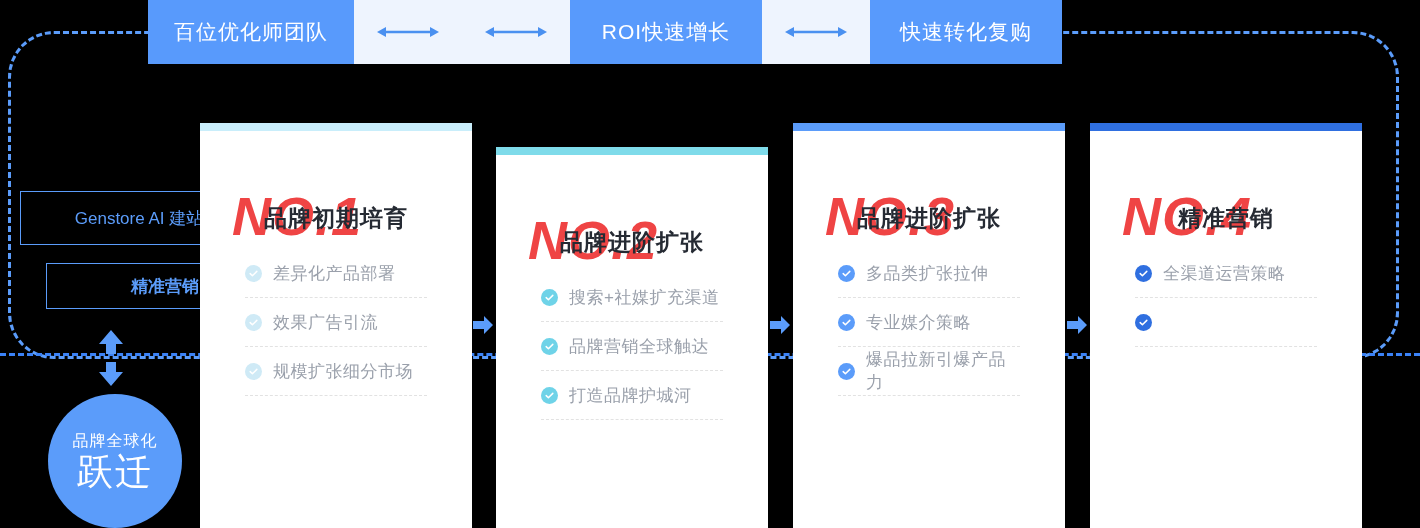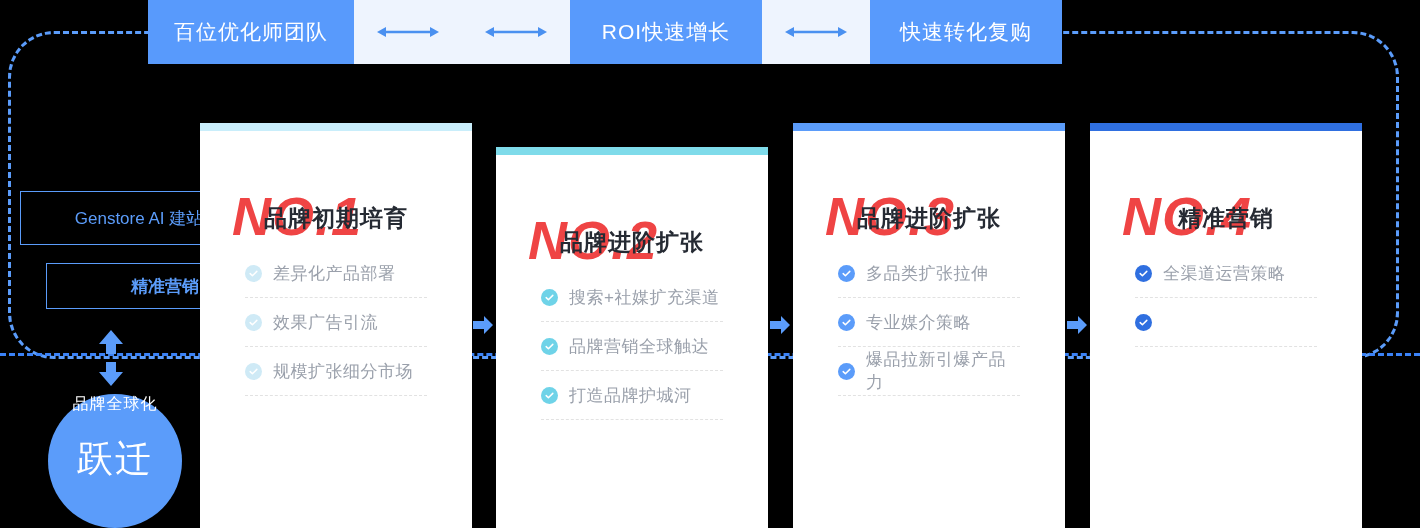--- a/index.html
+++ b/index.html
@@ -113,22 +113,22 @@
     left: 48px;
     top: 394px;
     width: 134px;
     height: 134px;
     border-radius: 50%;
     background: #5b9cfa;
     color: #ffffff;
     display: flex;
     flex-direction: column;
     align-items: center;
+    justify-content: center;
     z-index: 5;
-    gap: 24px;
   }
   .globe-sub {
     font-size: 16px;
     letter-spacing: 1px;
     margin-bottom: 1px;
   }
   .globe-main {
     font-size: 36px;
     letter-spacing: 2px;
     line-height: 1.05;

